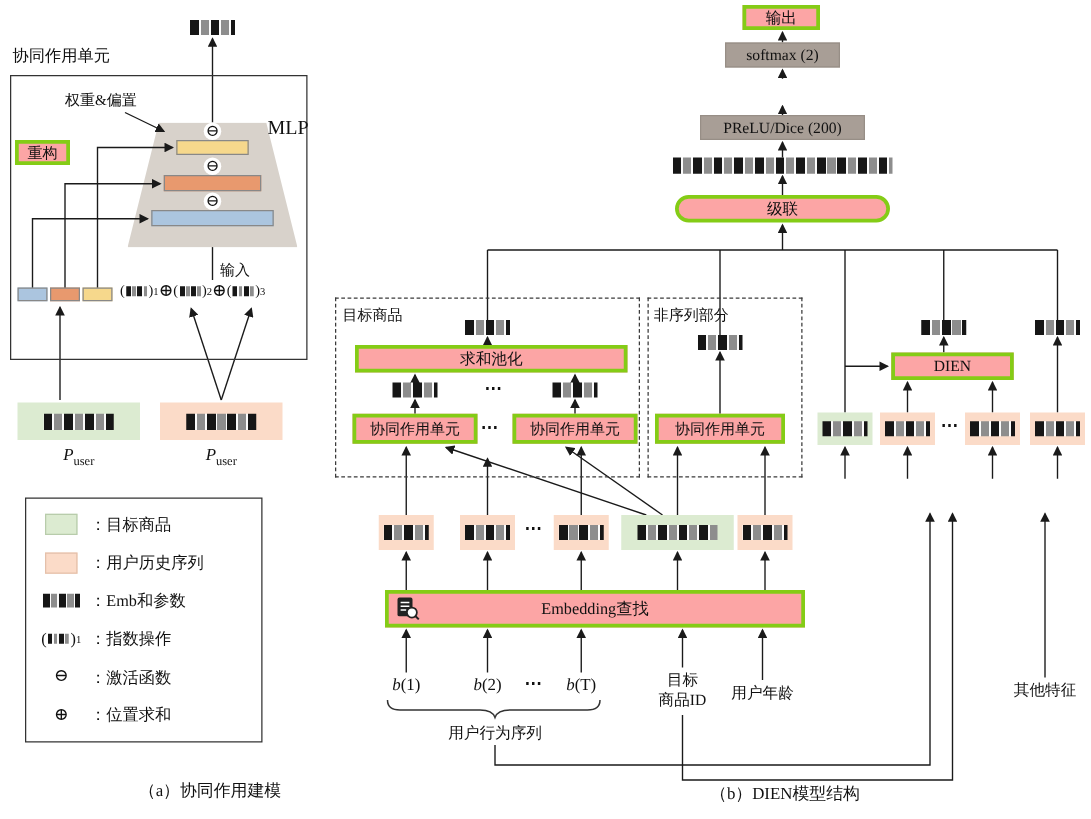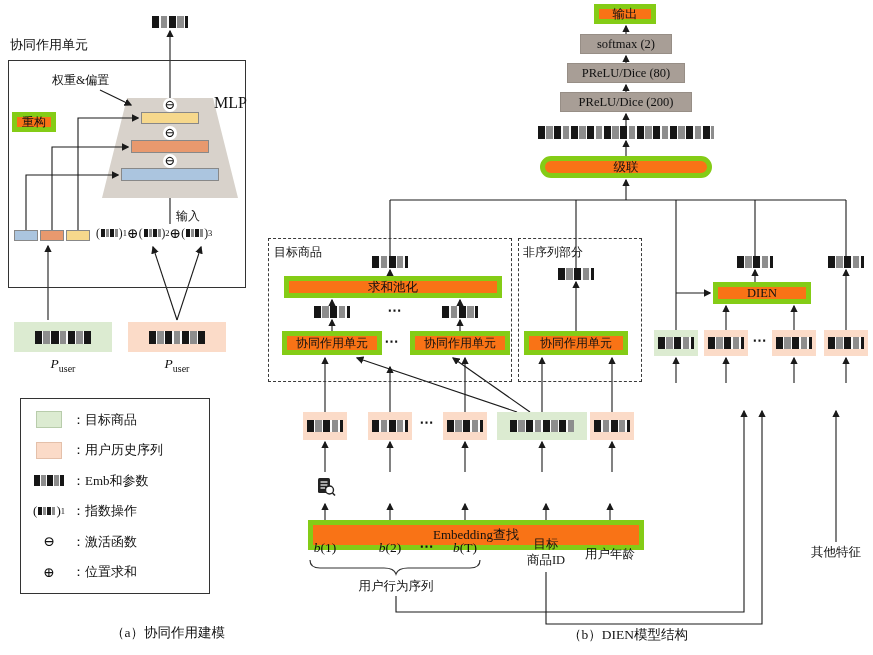--- a/index.html
+++ b/index.html
@@ -3,21 +3,21 @@
 <meta charset="utf-8">
 <style>
   html,body{margin:0;padding:0;background:#fff;}
   #canvas{position:relative;width:873px;height:655px;background:#fff;overflow:hidden;
           font-family:"Liberation Serif","DejaVu Serif",serif;color:#111;}
   svg.lay{position:absolute;left:0;top:0;}
   #under{z-index:0;}
   #over{z-index:6;}
   .lbl{position:absolute;z-index:3;white-space:nowrap;}
   .frame{position:absolute;border:1px solid #333;background:transparent;z-index:1;box-sizing:border-box;}
-  .wbox{position:absolute;border:5px solid #84cc16;background:#f97316;display:flex;align-items:center;justify-content:center;
+  .wbox{position:absolute;border:3px solid #84cc16;background:#fca5a5;display:flex;align-items:center;justify-content:center;
         box-sizing:border-box;z-index:2;font-size:12.5px;}
   .round{border-radius:11px;}
   .gray{position:absolute;background:var(--grayBox,#a89e96);border:1px solid #978e86;display:flex;align-items:center;
         justify-content:center;box-sizing:border-box;z-index:2;font-size:12.5px;}
   .dash{position:absolute;border:1.5px dashed #3a3a3a;z-index:1;box-sizing:border-box;}
   .bar{position:absolute;z-index:3;
        background:repeating-linear-gradient(90deg,#161616 0 7px,#fbfbfb 7px 8.5px,#8d8d8d 8.5px 15px,#fbfbfb 15px 16.5px);}
   .mbar{display:inline-block;width:17px;height:8px;margin:0 1px;vertical-align:middle;
        background:repeating-linear-gradient(90deg,#161616 0 4px,#fbfbfb 4px 5px,#8d8d8d 5px 8px,#fbfbfb 8px 9px);}
   .chip{position:absolute;z-index:4;width:14px;height:14px;background:#fff;border-radius:50%;
@@ -220,21 +220,20 @@
         </span>
       <span>：</span>
       <span>位置求和</span>
     </div>
   </div>
 
   <div class="cap" style="left:25px;top:624px;width:200px;">（a）协同作用建模</div>
 
   <div class="wbox" style="left:594px;top:4px;width:62px;height:20px;">输出</div>
   <div class="gray" style="left:580px;top:34px;width:92px;height:20px;">softmax (2)</div>
-  <div class="gray" style="left:567px;top:63px;width:118px;height:20px;">PReLU/Dice (80)</div>
   <div class="gray" style="left:560px;top:92px;width:132px;height:20px;">PReLU/Dice (200)</div>
   <div class="bar" style="left:538px;top:126px;width:176px;height:13px;"></div>
   <div class="wbox round" style="left:540px;top:156px;width:172px;height:22px;">级联</div>
 
   <div class="dash" style="left:268px;top:238px;width:244px;height:144px;"></div>
   <div class="lbl small" style="left:274px;top:244px;">目标商品</div>
   <div class="bar" style="left:372px;top:256px;width:36px;height:12px;"></div>
   <div class="wbox" style="left:284px;top:276px;width:218px;height:22px;">求和池化</div>
   <div class="bar" style="left:314px;top:306px;width:36px;height:12px;"></div>
   <div class="dots" style="left:383px;top:302px;width:24px;">⋯</div>
@@ -268,21 +267,21 @@
   <div class="cbox" style="left:368px;top:412px;width:44px;height:28px;background:var(--orange);"></div>
   <div class="bar" style="left:372px;top:420px;width:36px;height:12px;"></div>
   <div class="dots" style="left:415px;top:414px;width:24px;">⋯</div>
   <div class="cbox" style="left:443px;top:412px;width:44px;height:28px;background:var(--orange);"></div>
   <div class="bar" style="left:447px;top:420px;width:36px;height:12px;"></div>
   <div class="cbox" style="left:497px;top:412px;width:90px;height:28px;background:var(--green);"></div>
   <div class="bar" style="left:510px;top:420px;width:64px;height:12px;"></div>
   <div class="cbox" style="left:590px;top:412px;width:44px;height:28px;background:var(--orange);"></div>
   <div class="bar" style="left:594px;top:420px;width:36px;height:12px;"></div>
 
-  <div class="wbox" style="left:308px;top:472px;width:336px;height:30px;font-size:13px;margin-top:48px;">Embedding查找</div>
+  <div class="wbox" style="left:308px;top:472px;width:336px;height:30px;font-size:13px;">Embedding查找</div>
   <div class="lbl" style="left:316px;top:477px;z-index:4;">
     <svg width="20" height="20" viewBox="0 0 20 20">
       <rect x="2" y="1" width="12" height="15" rx="1.5" fill="#222"></rect>
       <line x1="4.5" y1="5" x2="11.5" y2="5" stroke="#fff" stroke-width="1.2"></line>
       <line x1="4.5" y1="8" x2="11.5" y2="8" stroke="#fff" stroke-width="1.2"></line>
       <line x1="4.5" y1="11" x2="9" y2="11" stroke="#fff" stroke-width="1.2"></line>
       <circle cx="13.5" cy="13" r="4" fill="#fff" stroke="#222" stroke-width="1.4"></circle>
       <line x1="16.5" y1="16" x2="19" y2="18.5" stroke="#222" stroke-width="1.6"></line>
     </svg>
   </div>

